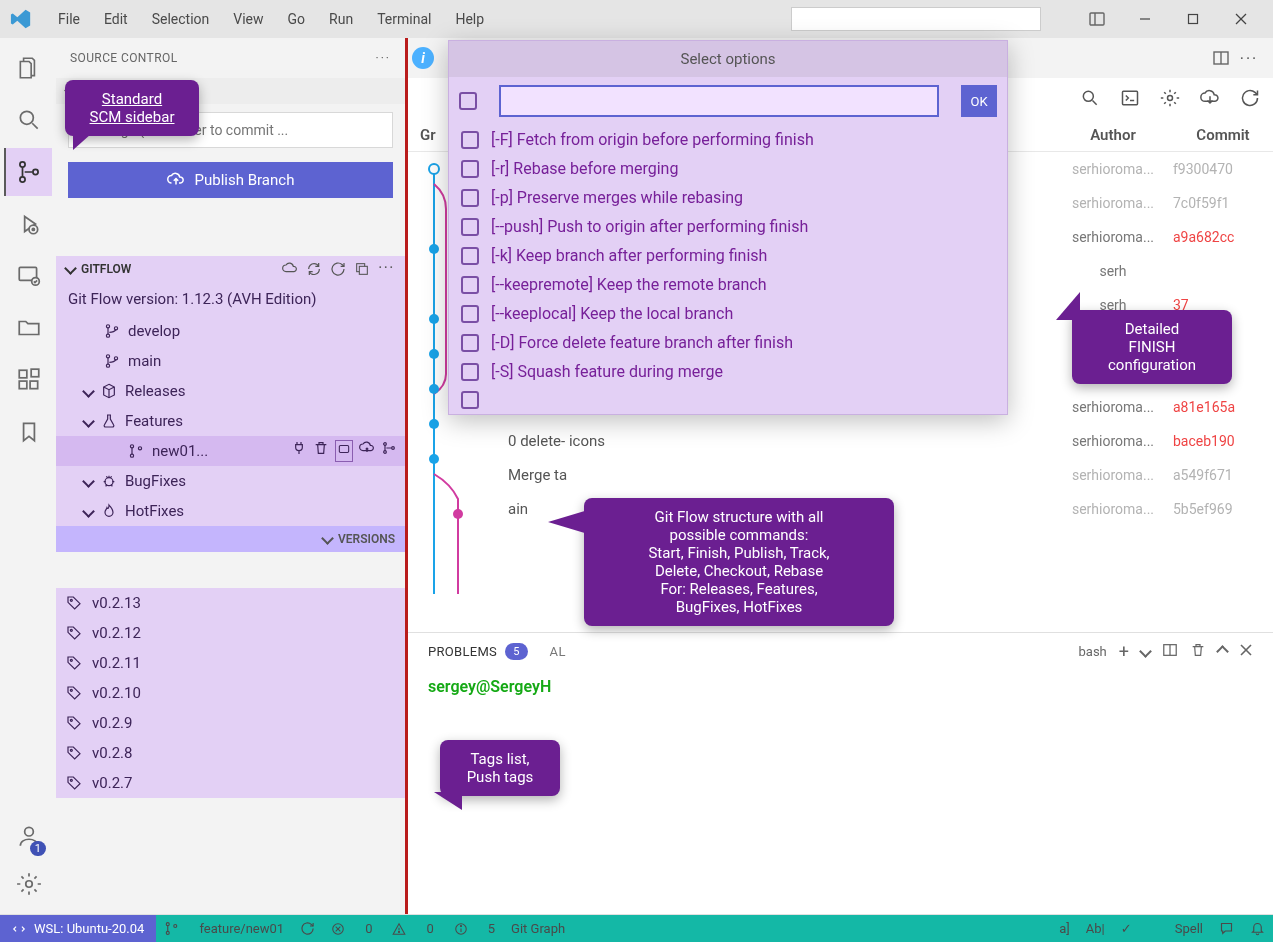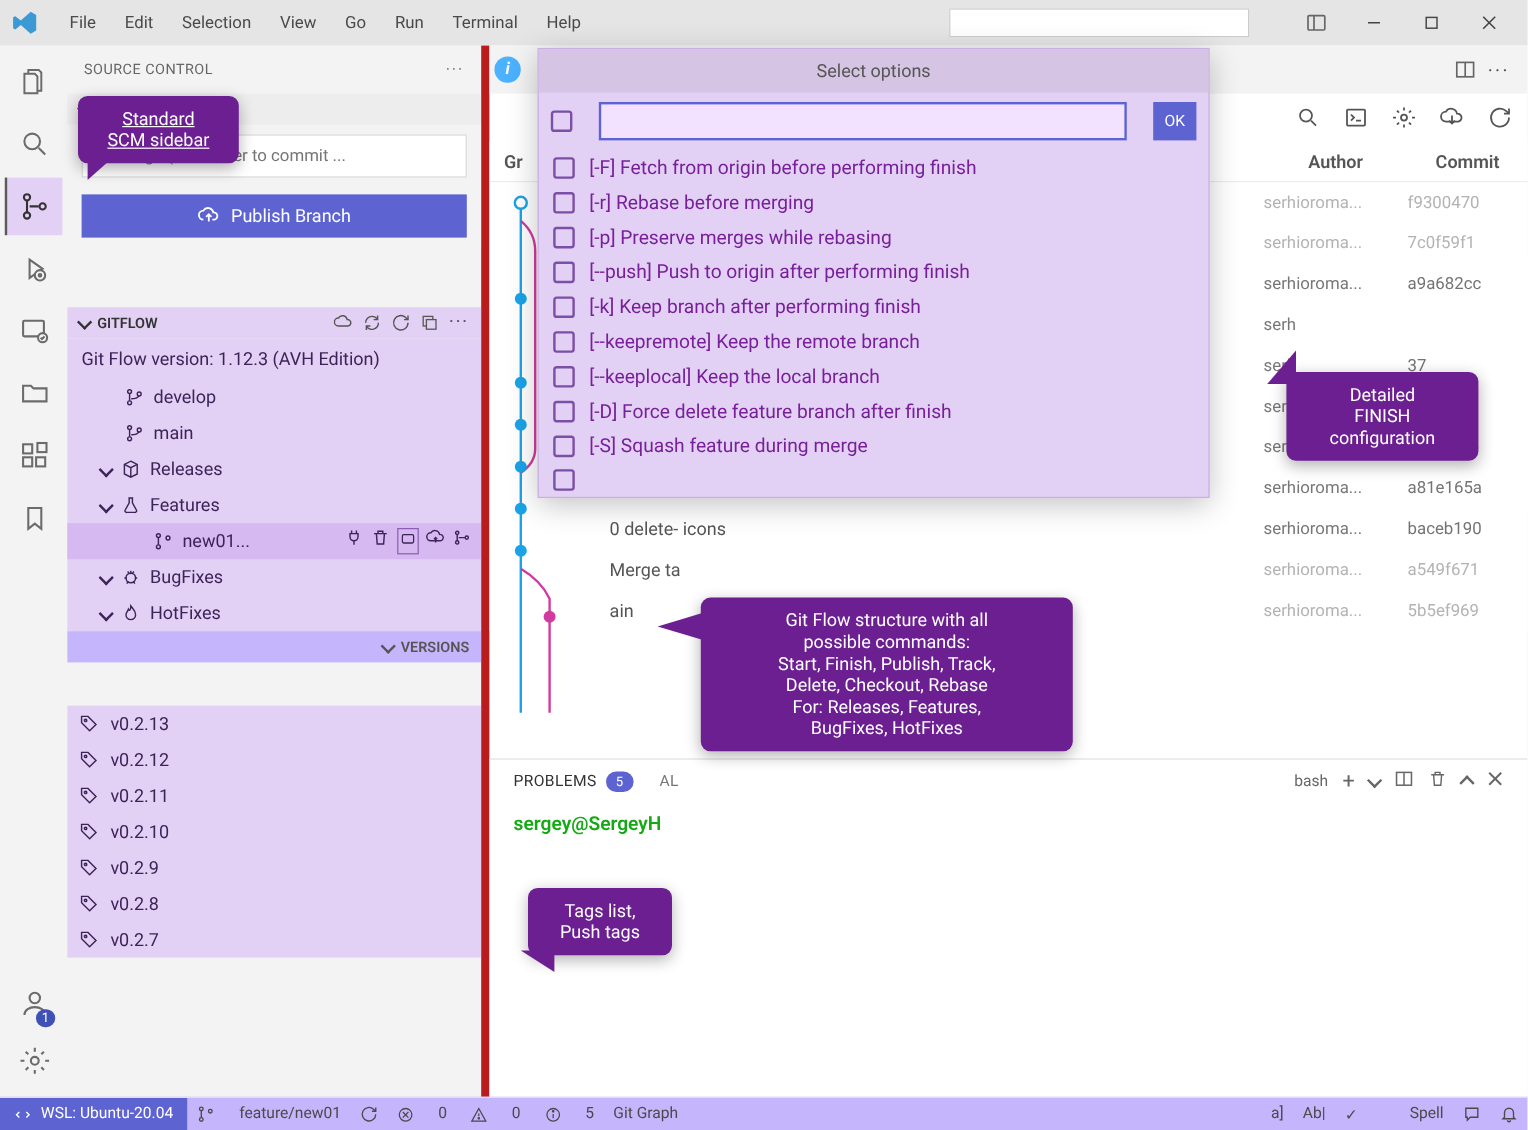--- a/index.html
+++ b/index.html
@@ -12,21 +12,21 @@
   .titlebar .search { width:250px; height:24px; background:#fff; border:1px solid #ccc; margin-right:30px;}
   .titlebar .winbtn { width:44px; height:34px; display:flex; align-items:center; justify-content:center; color:#555;}
   
   .activitybar { position:absolute; top:38px; left:0; width:56px; bottom:28px; background:#f3f3f3; display:flex; flex-direction:column; align-items:center; padding-top:6px; gap:4px;}
   .actitem { width:48px; height:48px; display:flex; align-items:center; justify-content:center; color:#6b6b6b; border-left:2px solid transparent; position:relative;}
   .actitem.active { border-left:2px solid #5a5a5a; background:#e3d0f5; color:#333; }
   .actitem svg { width:26px; height:26px; }
   .actitem .badge { position:absolute; bottom:4px; right:6px; background:#3f51b5; color:#fff; font-size:11px; border-radius:10px; padding:1px 5px; }
   .actbottom { margin-top:auto; display:flex; flex-direction:column; align-items:center; margin-bottom:6px;}
   
-  .sidebar { position:absolute; top:38px; left:56px; width:352px; bottom:28px; background:#f3f3f3; border-right:7px solid #b91c1c; display:flex; flex-direction:column; overflow:hidden;}
+  .sidebar { position:absolute; top:38px; left:56px; width:352px; bottom:28px; background:#f3f3f3; border-right:3px solid #b91c1c; display:flex; flex-direction:column; overflow:hidden;}
   .sidebar-head { height:40px; display:flex; align-items:center; padding:0 14px; font-size:12px; letter-spacing:.4px; color:#666;}
   .sidebar-head .spacer{flex:1;}
   .section-head { height:26px; display:flex; align-items:center; padding:0 10px; font-size:12px; font-weight:600; color:#555; gap:6px; background:#ededed;}
   .section-head.purple { background:#e3d0f5; color:#333;}
   .section-head .icons { margin-left:auto; display:flex; gap:8px; color:#555;}
   .section-head .icons span{display:flex;}
   .scm-body { padding:8px 12px; background:#f3f3f3; }
   .msg-input { width:100%; height:36px; border:1px solid #d8d8d8; background:#fff; color:#888; padding:6px 10px; font-size:14px;}
   .publish-btn { margin-top:14px; width:100%; height:36px; background:#5d63d1; color:#fff; display:flex; align-items:center; justify-content:center; gap:10px; font-size:15px; border:none;}
   .gitflow-body { background:#e3d0f5; font-size:15px; color:#3d2458; flex-shrink:0;}
@@ -46,22 +46,22 @@
   .tabrow .ticon{width:28px;height:28px;display:flex;align-items:center;justify-content:center;color:#555;}
   .toolbar { height:40px; display:flex; align-items:center; gap:14px; padding:0 10px; color:#555;}
   .toolbar .ticon{width:26px;height:26px;display:flex;align-items:center;justify-content:center;}
   .graph-head { height:34px; display:flex; background:#fff; border-bottom:1px solid #e8e8e8; font-size:15px; color:#555;}
   .graph-head .col-g{flex:1; padding-left:12px; font-weight:600; display:flex; align-items:center;}
   .graph-head .col-a{width:120px; display:flex; align-items:center; justify-content:center; font-weight:600;}
   .graph-head .col-c{width:100px; display:flex; align-items:center; justify-content:center; font-weight:600;}
   .graph-body { background:#fff; }
   .grow{height:34px; display:flex; align-items:center;}
   .grow .gcol{flex:1; padding-left:100px; font-size:15px; color:#555; white-space:nowrap; overflow:hidden; text-overflow:ellipsis;}
-  .grow .acol{width:120px; font-size:14px; color:#777; overflow:hidden; text-overflow:ellipsis; white-space:nowrap;}
-  .grow .ccol{width:100px; font-size:14px; color:#737373; padding-right:8px;}
+  .grow .acol{width:120px; font-size:14px; color:#777; overflow:hidden; text-overflow:ellipsis; white-space:nowrap;text-align:center;}
+  .grow .ccol{width:100px; font-size:14px; color:#ef4444; padding-right:8px;}
   .grow.dim .acol,.grow.dim .ccol{color:#b3b3b3;}
   .graph-gutter{position:absolute; top:116px; left:8px; width:70px; height:480px; pointer-events:none;}
   
   .panel { position:absolute; left:0; right:0; bottom:0; top:594px; border-top:1px solid #e0e0e0; background:#fff;}
   .panel-tabs{height:36px; display:flex; align-items:center; gap:22px; padding:0 20px; color:#777; font-size:13px;}
   .panel-tabs .pt{display:flex; align-items:center; gap:8px; letter-spacing:.3px;}
   .panel-tabs .pt.active{color:#333;}
   .panel-tabs .badge{background:#5d63d1;color:#fff;border-radius:10px;font-size:11px;padding:2px 8px;}
   .panel-tabs .right{margin-left:auto;display:flex;align-items:center;gap:12px;color:#666;font-size:13px;}
   .term-body{padding:8px 20px; font-family:Consolas,monospace;}
@@ -72,21 +72,21 @@
   .dd-search{display:flex; align-items:center; gap:22px; padding:8px 10px;}
   .dd-search .chk{width:18px;height:18px;border:2px solid #7a4fa5;border-radius:3px;}
   .dd-search input{flex:1; height:32px; background:#f2e2ff; border:2px solid #5d63d1; outline:none; padding:0 8px;}
   .dd-search .ok{width:36px;height:32px;background:#5d63d1;color:#fff;display:flex;align-items:center;justify-content:center;font-size:13px;}
   .dd-opt{display:flex; align-items:center; gap:12px; padding:5px 12px; color:#772099; font-size:16px;}
   .dd-opt .chk{width:18px;height:18px;border:2px solid #7a4fa5;border-radius:3px; flex-shrink:0;}
   
   .callout{position:absolute; background:#6b1f91; color:#fff; font-size:15px; border-radius:8px; padding:10px 14px; text-align:center; z-index:200; box-shadow:0 4px 12px rgba(0,0,0,.3);}
   .callout .tail{position:absolute; width:0;height:0;}
   
-  .statusbar{position:absolute; left:0; right:0; bottom:0; height:28px; background:#c4b5fd; display:flex; align-items:center; font-size:13px; color:#4a4a4a; border-top:1px solid #e0e0e0;}
+  .statusbar{position:absolute; left:0; right:0; bottom:0; height:28px; background:#14b8a6; display:flex; align-items:center; font-size:13px; color:#4a4a4a; border-top:1px solid #e0e0e0;}
   .statusbar .remote{background:#5d63d1;color:#fff;height:100%;display:flex;align-items:center;padding:0 12px;gap:8px;}
   .statusbar .sitem{display:flex;align-items:center;gap:20px;padding:0 8px;}
   .statusbar .spacer{flex:1;}
   .chev::before{content:"";display:inline-block;width:7px;height:7px;border-right:2px solid currentColor;border-bottom:2px solid currentColor;transform:rotate(45deg);margin-top:-3px;}
 </style>
 </head>
 <body>
 
 <div class="titlebar">
   <svg class="logo" viewBox="0 0 24 24">

